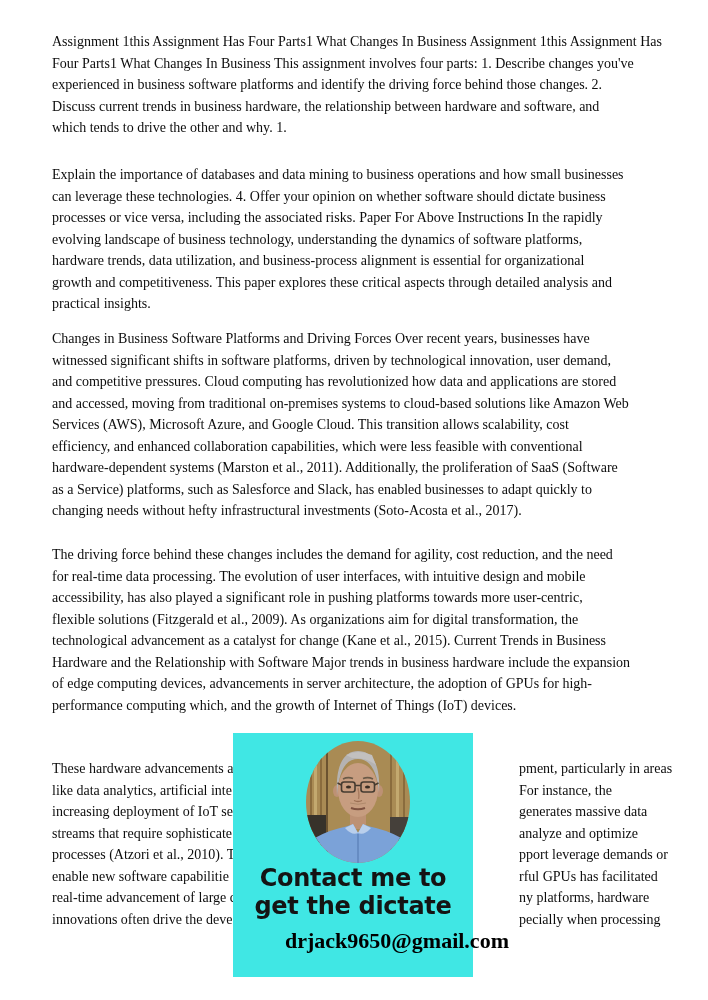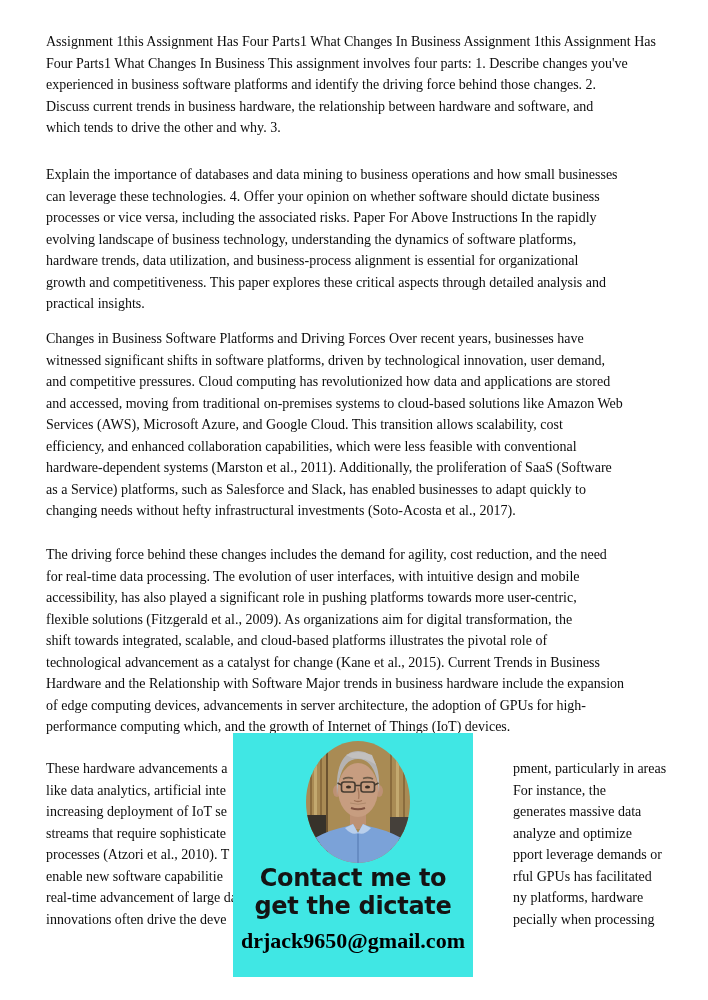--- a/index.html
+++ b/index.html
@@ -6,53 +6,53 @@
   body{
     width:708px;height:1000px;background:#ffffff;position:relative;
     overflow:hidden;font-family:"Liberation Serif",serif;
   }
   .page{position:absolute;inset:0;background:#ffffff;}
   .para{
     position:absolute;left:46px;width:644px;
     font-family:"Liberation Serif",serif;
     font-size:14px;line-height:21.5px;color:#0c0c0c;
   }
-  .line{white-space:nowrap;height:21.5px;overflow:visible;}
+  .line{white-space:nowrap;height:21.5px;overflow:visible;margin-left:6px;}
   .oline{position:relative;}
   .frag-right{position:absolute;left:427px;top:0;white-space:nowrap;padding-left:40px;}
   .contact-card{
     position:absolute;left:233px;top:733px;width:240px;height:244px;
     background:#40e7e4;z-index:5;
   }
   .photo{
     position:absolute;left:73px;top:8px;width:104px;height:122px;
   }
   .card-heading{
     position:absolute;top:131px;left:0;width:100%;text-align:center;
     font-family:"DejaVu Sans",sans-serif;font-weight:700;
     font-size:24px;line-height:28px;color:#141414;letter-spacing:-0.3px;
   }
   .card-email{
     position:absolute;top:195px;left:0;width:100%;text-align:center;
     font-family:"Liberation Serif",serif;font-weight:700;
-    font-size:22px;color:#000000;
+    font-size:22px;color:#000000;padding-left:44px;
   }
 </style>
 </head>
 <body>
 
 <div class="page">
 
   <div class="para" style="top:31px">
 
   <div class="line">Assignment 1this Assignment Has Four Parts1 What Changes In Business Assignment 1this Assignment Has</div>
       <div class="line">Four Parts1 What Changes In Business This assignment involves four parts: 1. Describe changes you've</div>
       <div class="line">experienced in business software platforms and identify the driving force behind those changes. 2.</div>
       <div class="line">Discuss current trends in business hardware, the relationship between hardware and software, and</div>
-      <div class="line">which tends to drive the other and why. 3.</div>
+      <div class="line">which tends to drive the other and why. 1.</div>
     </div>
 
   <div class="para" style="top:164px">
 
   <div class="line">Explain the importance of databases and data mining to business operations and how small businesses</div>
       <div class="line">can leverage these technologies. 4. Offer your opinion on whether software should dictate business</div>
       <div class="line">processes or vice versa, including the associated risks. Paper For Above Instructions In the rapidly</div>
       <div class="line">evolving landscape of business technology, understanding the dynamics of software platforms,</div>
       <div class="line">hardware trends, data utilization, and business-process alignment is essential for organizational</div>
       <div class="line">growth and competitiveness. This paper explores these critical aspects through detailed analysis and</div>
@@ -71,21 +71,20 @@
       <div class="line">as a Service) platforms, such as Salesforce and Slack, has enabled businesses to adapt quickly to</div>
       <div class="line">changing needs without hefty infrastructural investments (Soto-Acosta et al., 2017).</div>
     </div>
 
   <div class="para" style="top:544px">
 
   <div class="line">The driving force behind these changes includes the demand for agility, cost reduction, and the need</div>
       <div class="line">for real-time data processing. The evolution of user interfaces, with intuitive design and mobile</div>
       <div class="line">accessibility, has also played a significant role in pushing platforms towards more user-centric,</div>
       <div class="line">flexible solutions (Fitzgerald et al., 2009). As organizations aim for digital transformation, the</div>
-      <div class="line">shift towards integrated, scalable, and cloud-based platforms illustrates the pivotal role of</div>
       <div class="line">technological advancement as a catalyst for change (Kane et al., 2015). Current Trends in Business</div>
       <div class="line">Hardware and the Relationship with Software Major trends in business hardware include the expansion</div>
       <div class="line">of edge computing devices, advancements in server architecture, the adoption of GPUs for high-</div>
       <div class="line">performance computing which, and the growth of Internet of Things (IoT) devices.</div>
     </div>
 
   <div class="para" style="top:758px">
 
   <div class="line oline">
       <span class="frag-left">These hardware advancements a</span>

